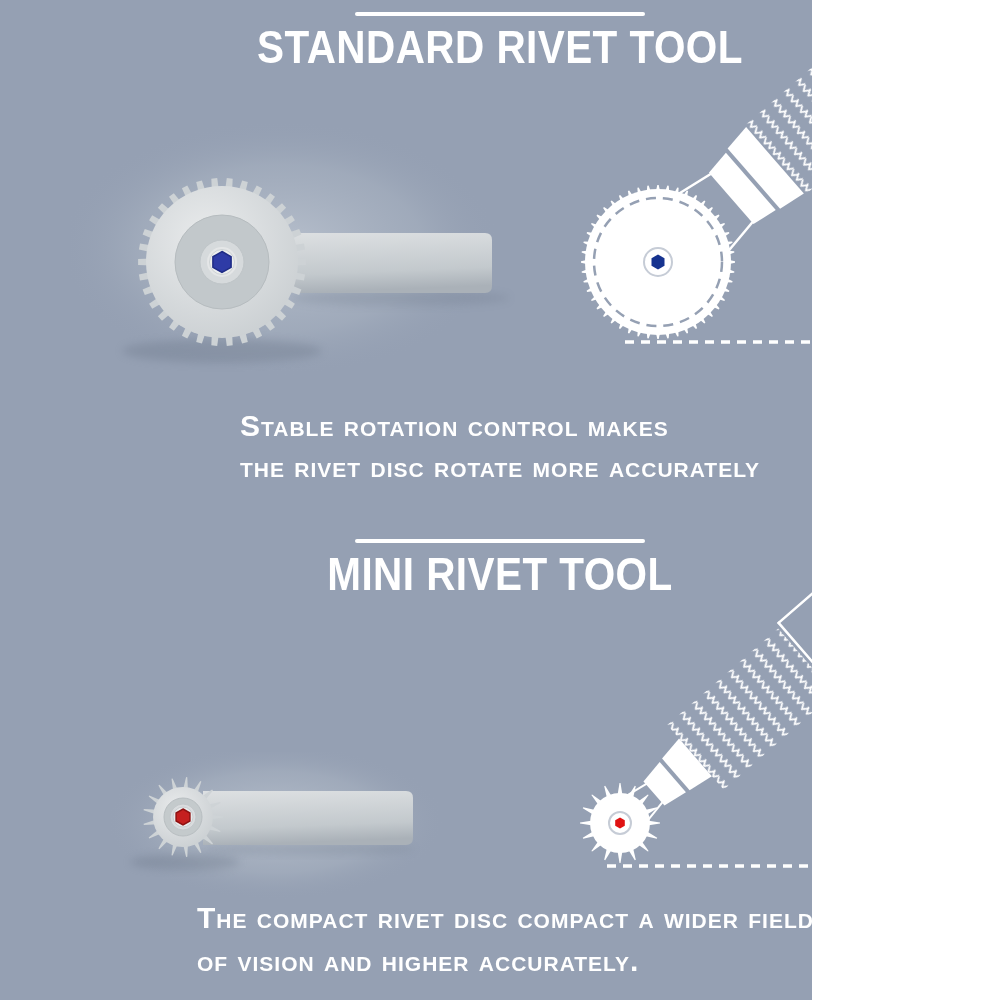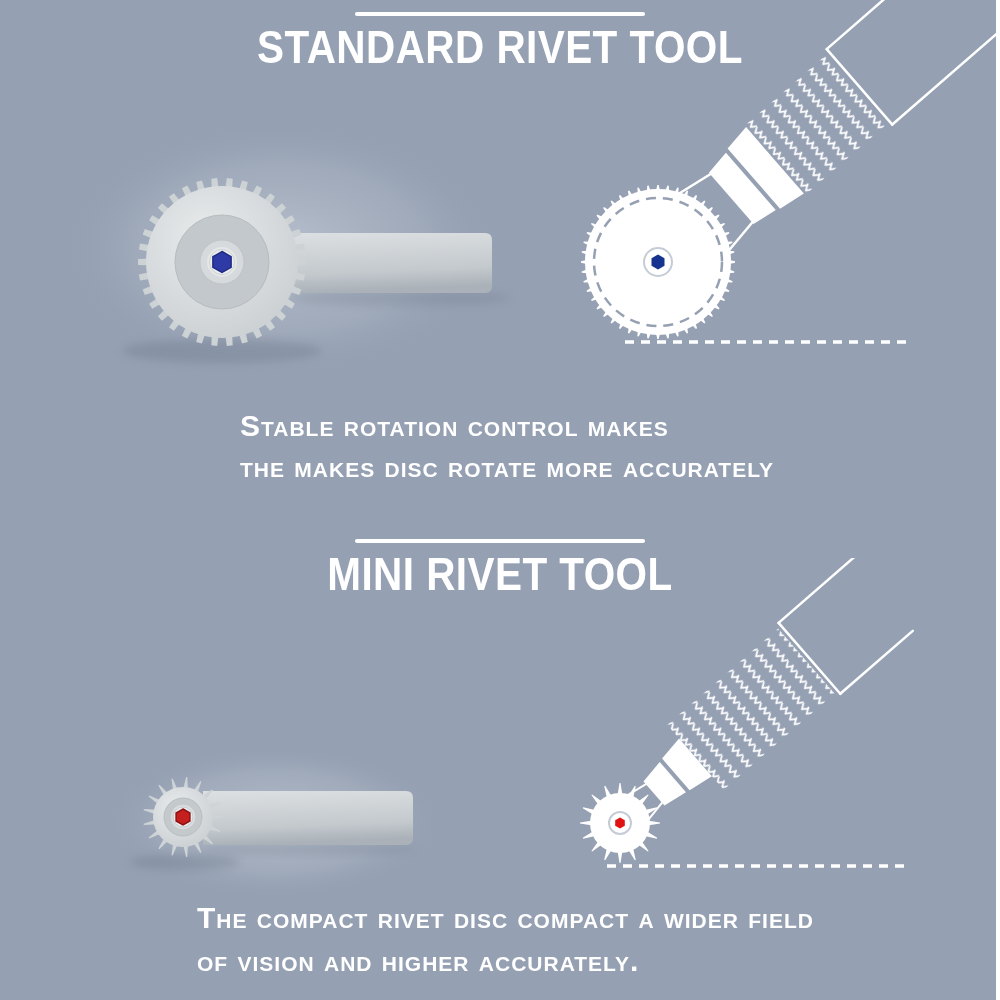--- a/index.html
+++ b/index.html
@@ -1,18 +1,18 @@
 <!DOCTYPE html>
 <html><head>
 <meta charset="utf-8">
 <style>
   html,body{margin:0;padding:0;}
   #canvas{
     position:relative;
-    width:996px;height:1000px;
+    width:812px;height:1000px;
     overflow:hidden;
     background:#95a0b3;
     font-family:"Liberation Sans", sans-serif;
   }
   .rule{
     position:absolute;
     height:3.5px;background:#ffffff;border-radius:2px;
   }
   .title{
     position:absolute;left:0;width:1000px;
@@ -183,21 +183,21 @@
   <circle cx="103" cy="262" r="73" fill="#ffffff"></circle>
   <circle cx="103" cy="262" r="64" fill="none" stroke="#95a0b3" stroke-width="2.5" stroke-dasharray="10 7"></circle>
   <circle cx="103" cy="262" r="14" fill="#ffffff" stroke="#c6ccd6" stroke-width="2"></circle>
   <g id="std-draw-nut">
         <polygon points="103.0,254.5 109.5,258.3 109.5,265.8 103.0,269.5 96.5,265.8 96.5,258.3" fill="#16338f"></polygon>
       </g>
 </svg>
 
 <div class="caption" style="left:232px;top:405px;margin-left:8px;">
   <div>Stable rotation control makes</div>
-  <div>the makes disc rotate more accurately</div>
+  <div>the rivet disc rotate more accurately</div>
 </div>
 
 <div class="rule" style="left:355px;top:539px;width:290px;"></div>
 <div class="title" style="top:547px;">MINI RIVET TOOL</div>
 
 <svg style="left:110px;top:752px;" width="340" height="150" viewBox="0 0 340 150">
   <ellipse cx="165" cy="70" rx="170" ry="78" fill="url(#photoBack)"></ellipse>
   <ellipse cx="75" cy="110" rx="55" ry="8" fill="#5c6879" opacity="0.25" filter="url(#soft)"></ellipse>
   <ellipse cx="200" cy="97" rx="105" ry="6" fill="#5c6879" opacity="0.18" filter="url(#soft)"></ellipse>
   <path d="M 93 39 L 296 39 Q 303 39 303 46 L 303 86 Q 303 93 296 93 L 93 93 Z" fill="url(#handleGrad)"></path>

